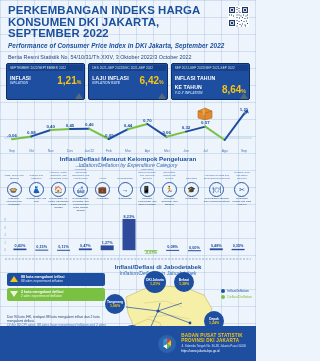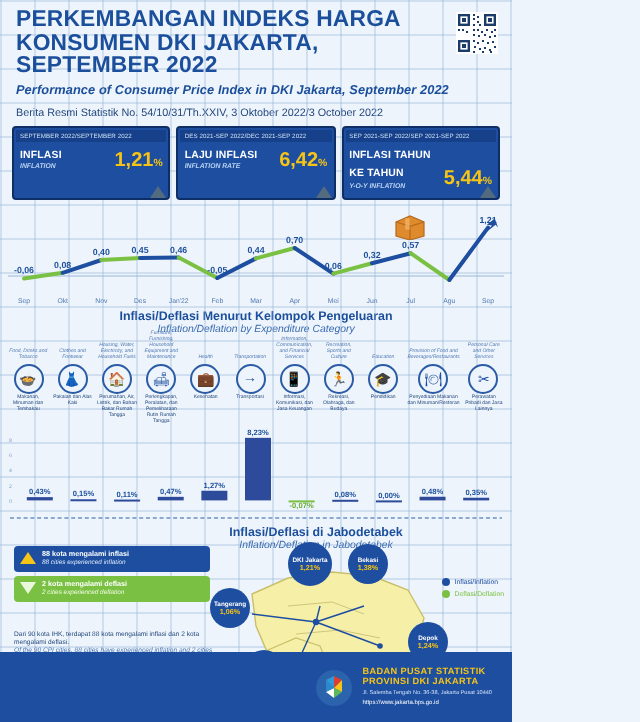--- a/index.html
+++ b/index.html
@@ -218,21 +218,21 @@
       </div>
       <div class="arr"></div>
     </div>
     <div class="stat">
       <div class="cap">SEP 2021-SEP 2022/SEP 2021-SEP 2022</div>
       <div class="row">
         <div class="lbl">
           <span class="id">INFLASI TAHUN KE TAHUN</span>
           <span class="en">Y-O-Y INFLATION</span>
         </div>
-        <div class="val"><span>5,44</span><span class="pc">%</span></div>
+        <div class="val"><span>8,64</span><span class="pc">%</span></div>
       </div>
       <div class="arr"></div>
     </div>
   </div>
 
   <div class="linewrap">
     <svg id="linechart" width="252" height="52" viewBox="0 0 252 52">
         <line x1="2" x2="250" y1="36" y2="36" stroke="#9bb8dc" stroke-width=".6"></line>
         <line x1="10" y1="37.2" x2="29.333333333333332" y2="34.4" stroke="#7ac143" stroke-width="2" stroke-linecap="round"></line>
         <line x1="29.333333333333332" y1="34.4" x2="48.666666666666664" y2="28" stroke="#1d4ea0" stroke-width="2" stroke-linecap="round"></line>

